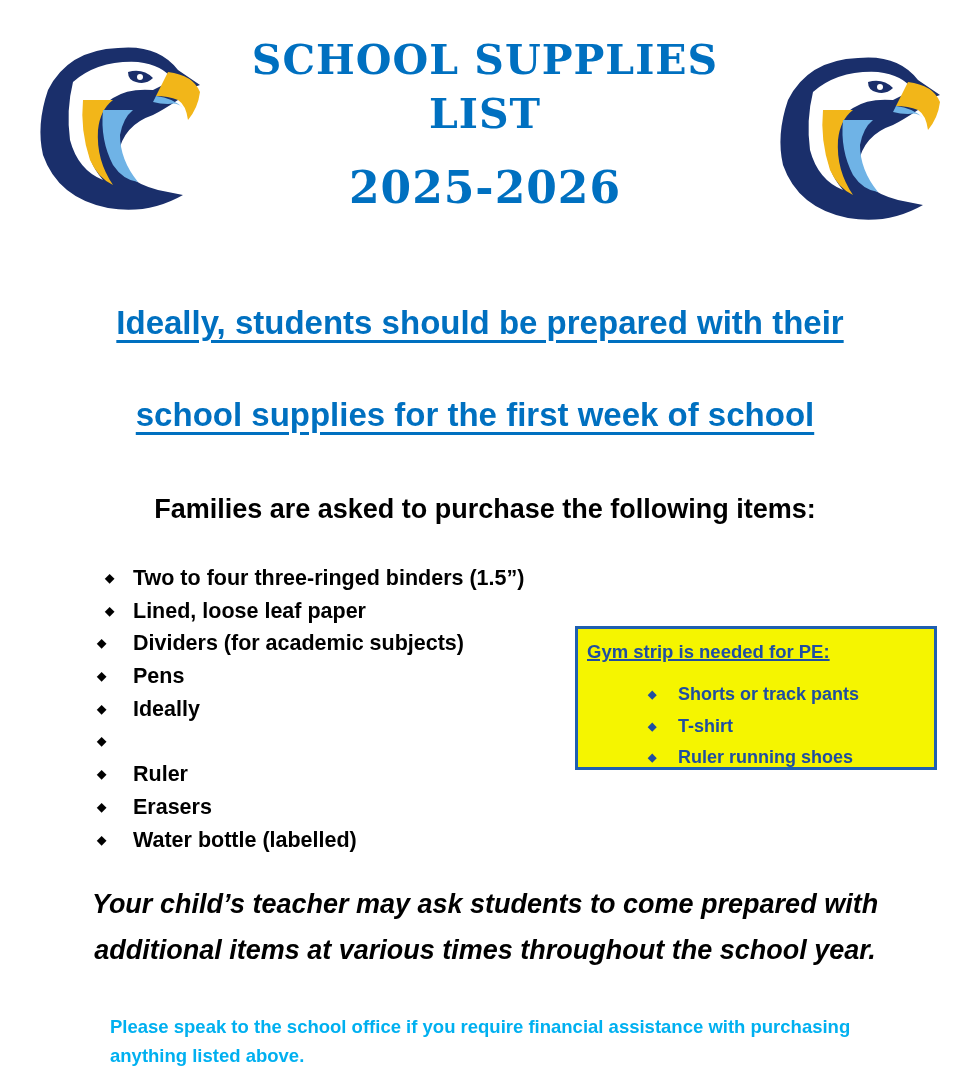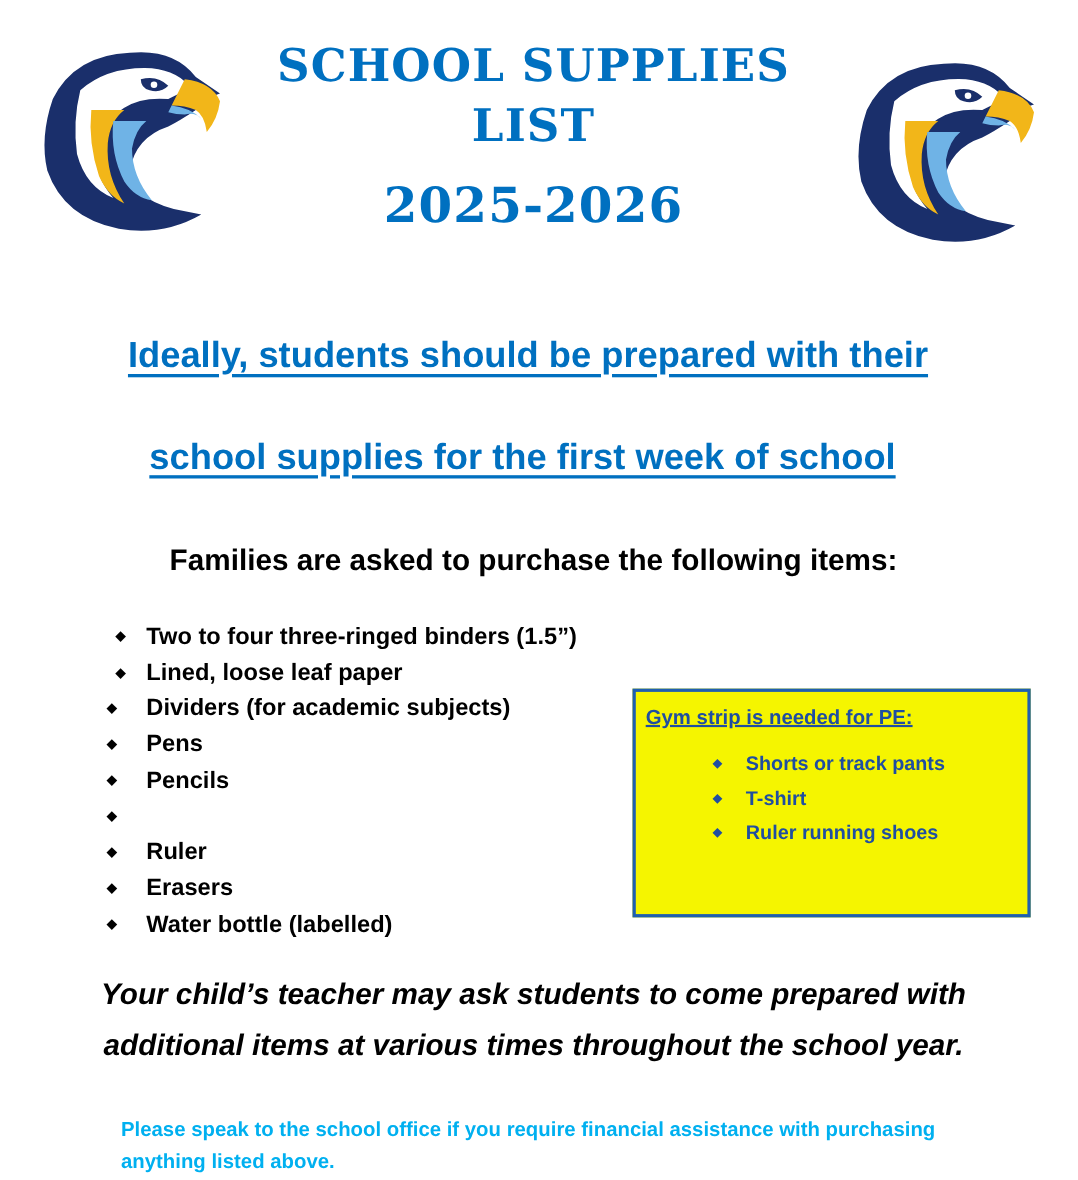--- a/index.html
+++ b/index.html
@@ -12,21 +12,21 @@
   .title2 { top:90px; font-size:41px; left:-5px; }
   .title3 { top:162px; font-size:44px; left:-5px; }
   .headline { position:absolute; left:0; width:980px; text-align:center; font-family:"Liberation Sans", sans-serif; font-weight:bold; color:#0070c0; font-size:33px; text-decoration:underline; text-decoration-thickness:3px; text-underline-offset:6px; }
   .headline1 { top:304px; left:-10px; }
   .headline2 { top:396px; left:-15px; }
   .families { position:absolute; top:494px; left:0; width:980px; text-align:center; font-weight:bold; font-size:27px; color:#000; left:-5px; }
   .supplies { position:absolute; left:97px; top:562px; margin:0; padding:0; list-style:none; }
   .supplies li { position:relative; font-weight:bold; font-size:21.5px; color:#000; height:32.7px; line-height:32px; padding-left:36px; }
   .supplies li .dot { position:absolute; left:0; top:0; font-size:12px; }
   .supplies li:nth-child(1) .dot, .supplies li:nth-child(2) .dot { left:8px; }
-  .gym { position:absolute; left:575px; top:626px; width:362px; height:208px; background:#f5f500; border:3px solid #1f5fb0; box-sizing:border-box; }
+  .gym { position:absolute; left:575px; top:626px; width:362px; height:144px; background:#f5f500; border:3px solid #1f5fb0; box-sizing:border-box; }
   .gym-title { position:absolute; left:9px; top:12px; font-weight:bold; font-size:18.5px; color:#1f4ea1; text-decoration:underline; text-decoration-thickness:2px; }
   .gym ul { position:absolute; left:70px; top:52px; margin:0; padding:0; list-style:none; }
   .gym li { position:relative; font-weight:bold; font-size:18px; color:#1f4ea1; height:31.5px; line-height:26px; padding-left:30px; }
   .gym li .dot { position:absolute; left:0; top:0; font-size:11px; }
   .note { position:absolute; left:0; width:980px; text-align:center; font-weight:bold; font-style:italic; font-size:27px; color:#000; }
   .note1 { top:889px; left:-5px; }
   .note2 { top:935px; left:-5px; }
   .assist { position:absolute; left:110px; top:1012px; width:820px; text-align:left; font-weight:bold; font-size:18.5px; color:#00b0f0; line-height:29px; }
 </style>
 </head>
@@ -61,21 +61,21 @@
 <div class="headline headline1">Ideally, students should be prepared with their </div>
 <div class="headline headline2">school supplies for the first week of school</div>
 
 <div class="families">Families are asked to purchase the following items:</div>
 
 <ul class="supplies">
   <li><span class="dot">◆</span><span>Two to four three-ringed binders (1.5”)</span></li>
   <li><span class="dot">◆</span><span>Lined, loose leaf paper</span></li>
   <li><span class="dot">◆</span><span>Dividers (for academic subjects)</span></li>
   <li><span class="dot">◆</span><span>Pens</span></li>
-  <li><span class="dot">◆</span><span>Pencils</span></li>
+  <li><span class="dot">◆</span><span>Ideally</span></li>
   <li><span class="dot">◆</span></li>
   <li><span class="dot">◆</span><span>Ruler</span></li>
   <li><span class="dot">◆</span><span>Erasers</span></li>
   <li><span class="dot">◆</span><span>Water bottle (labelled)</span></li>
 </ul>
 
 <div class="gym">
   <div class="gym-title">Gym strip is needed for PE:</div>
   <ul>
     <li><span class="dot">◆</span><span>Shorts or track pants</span></li>

